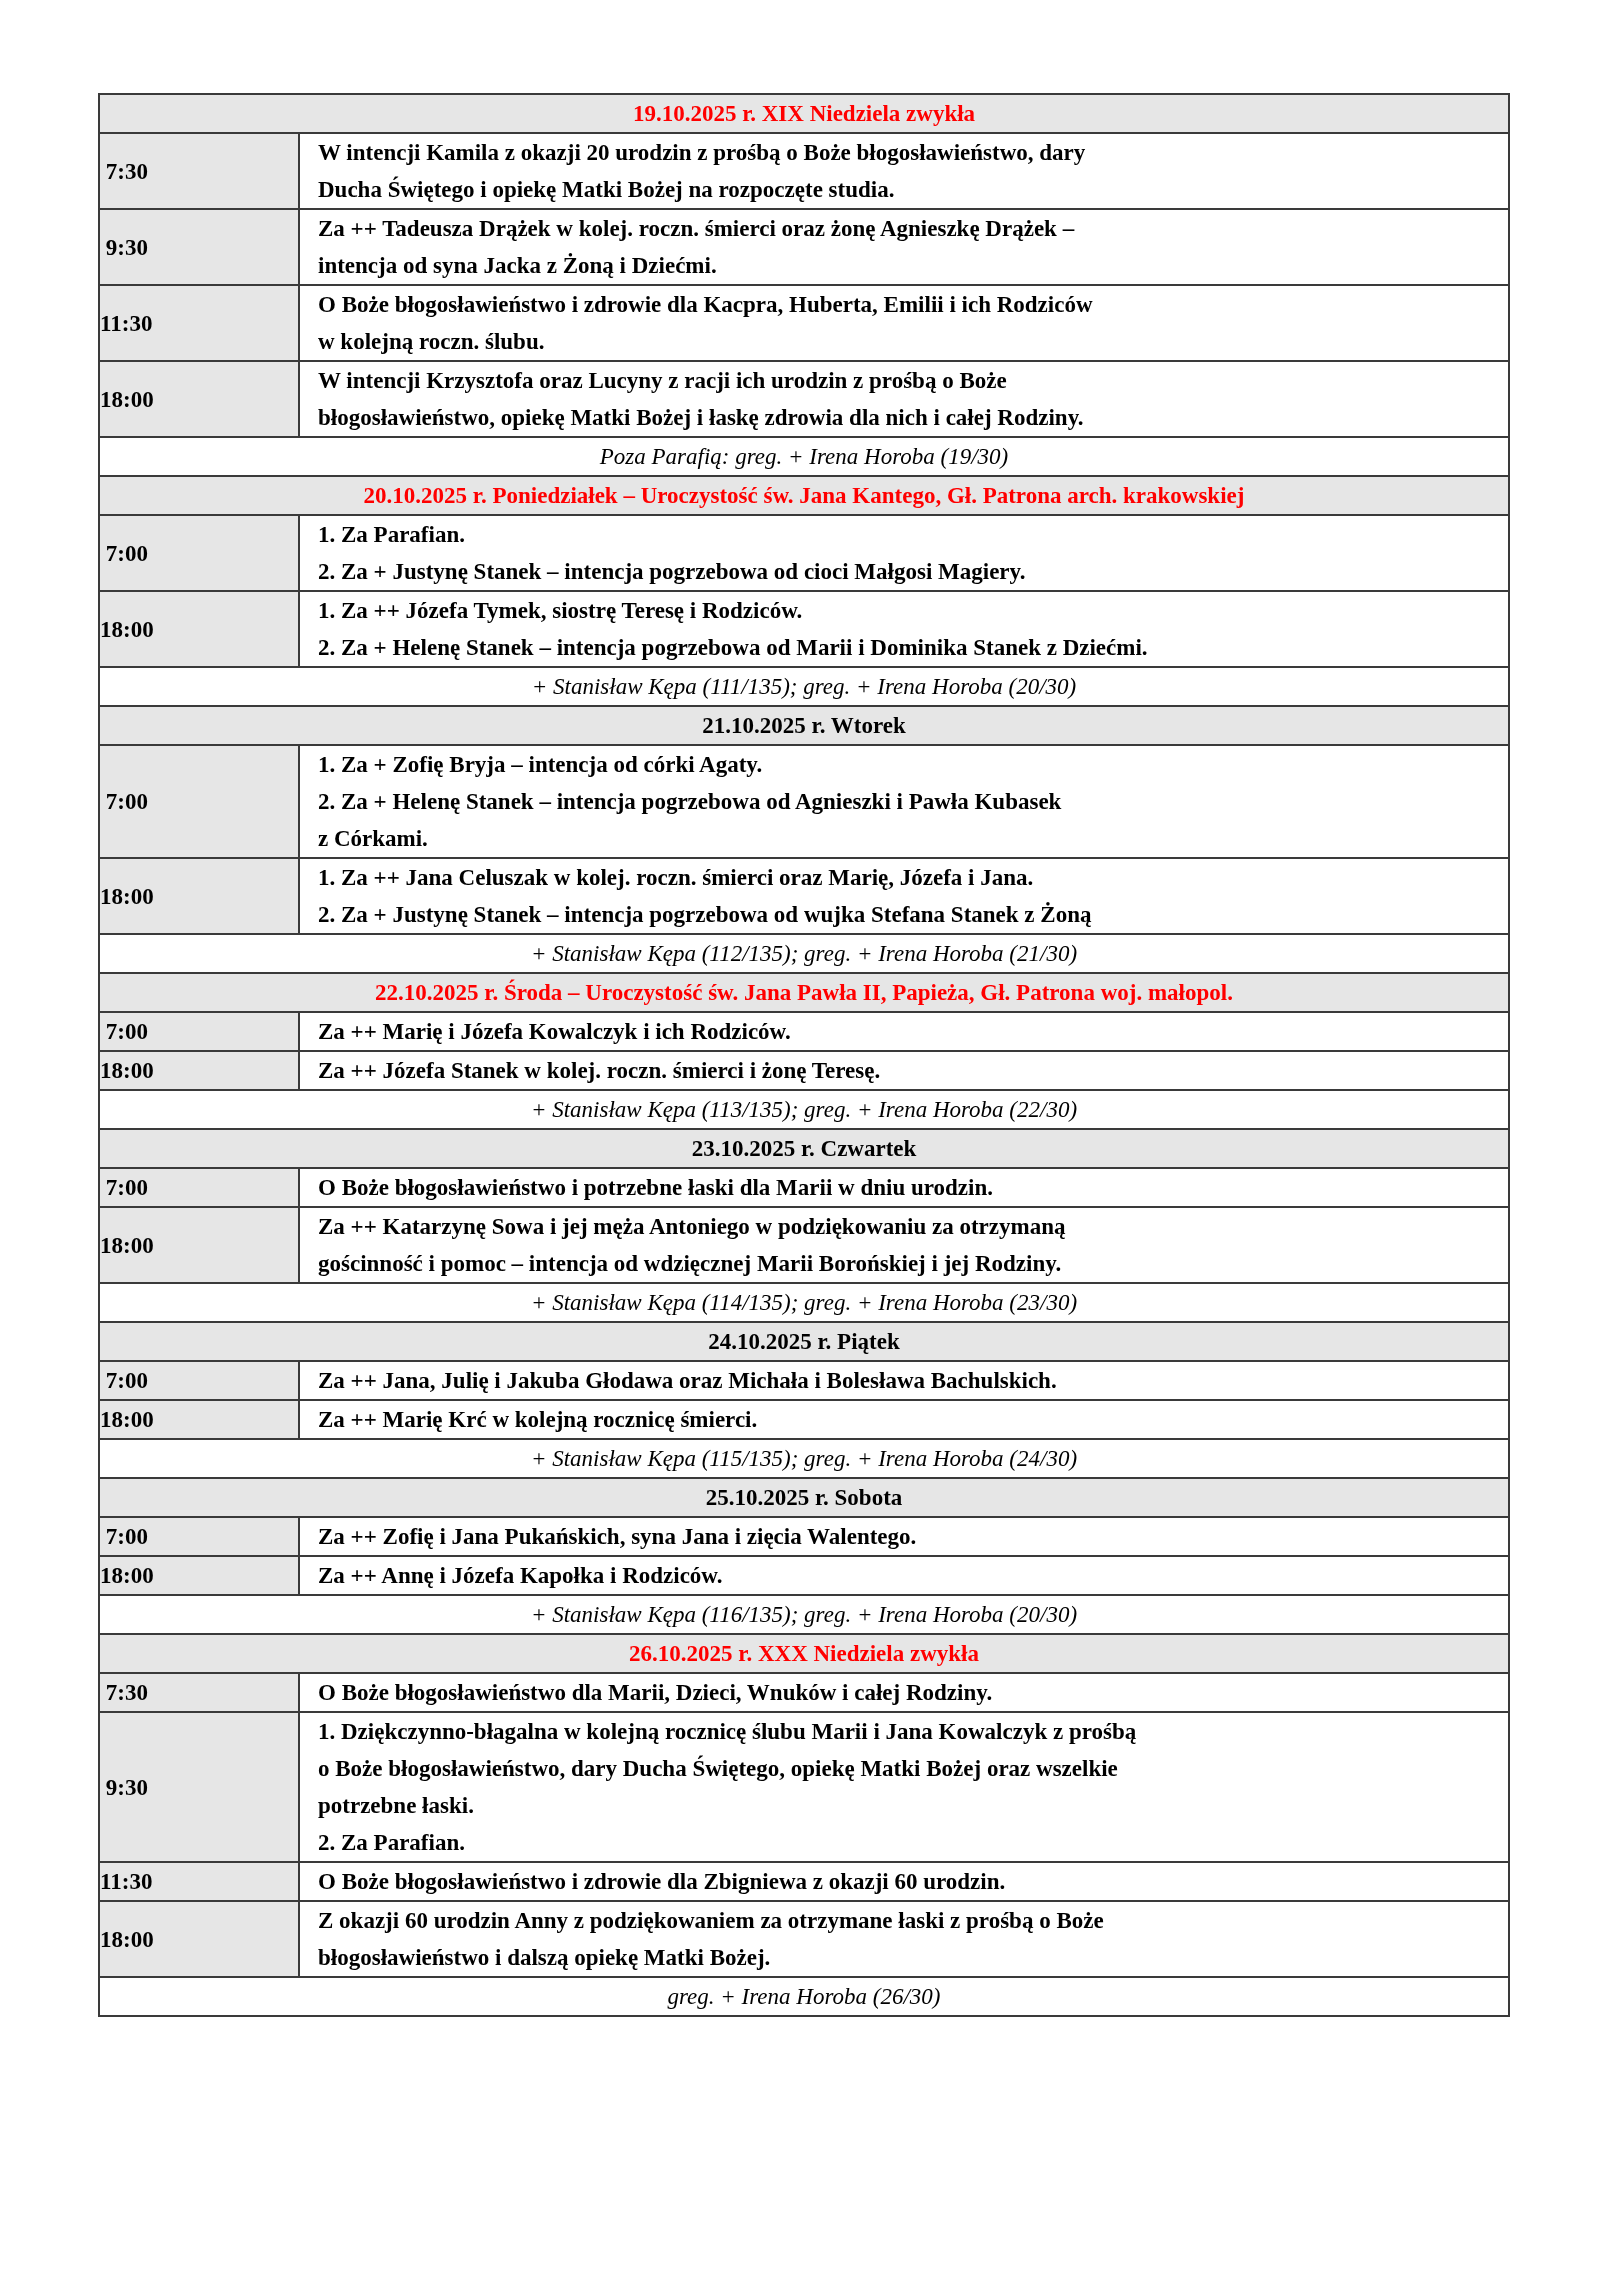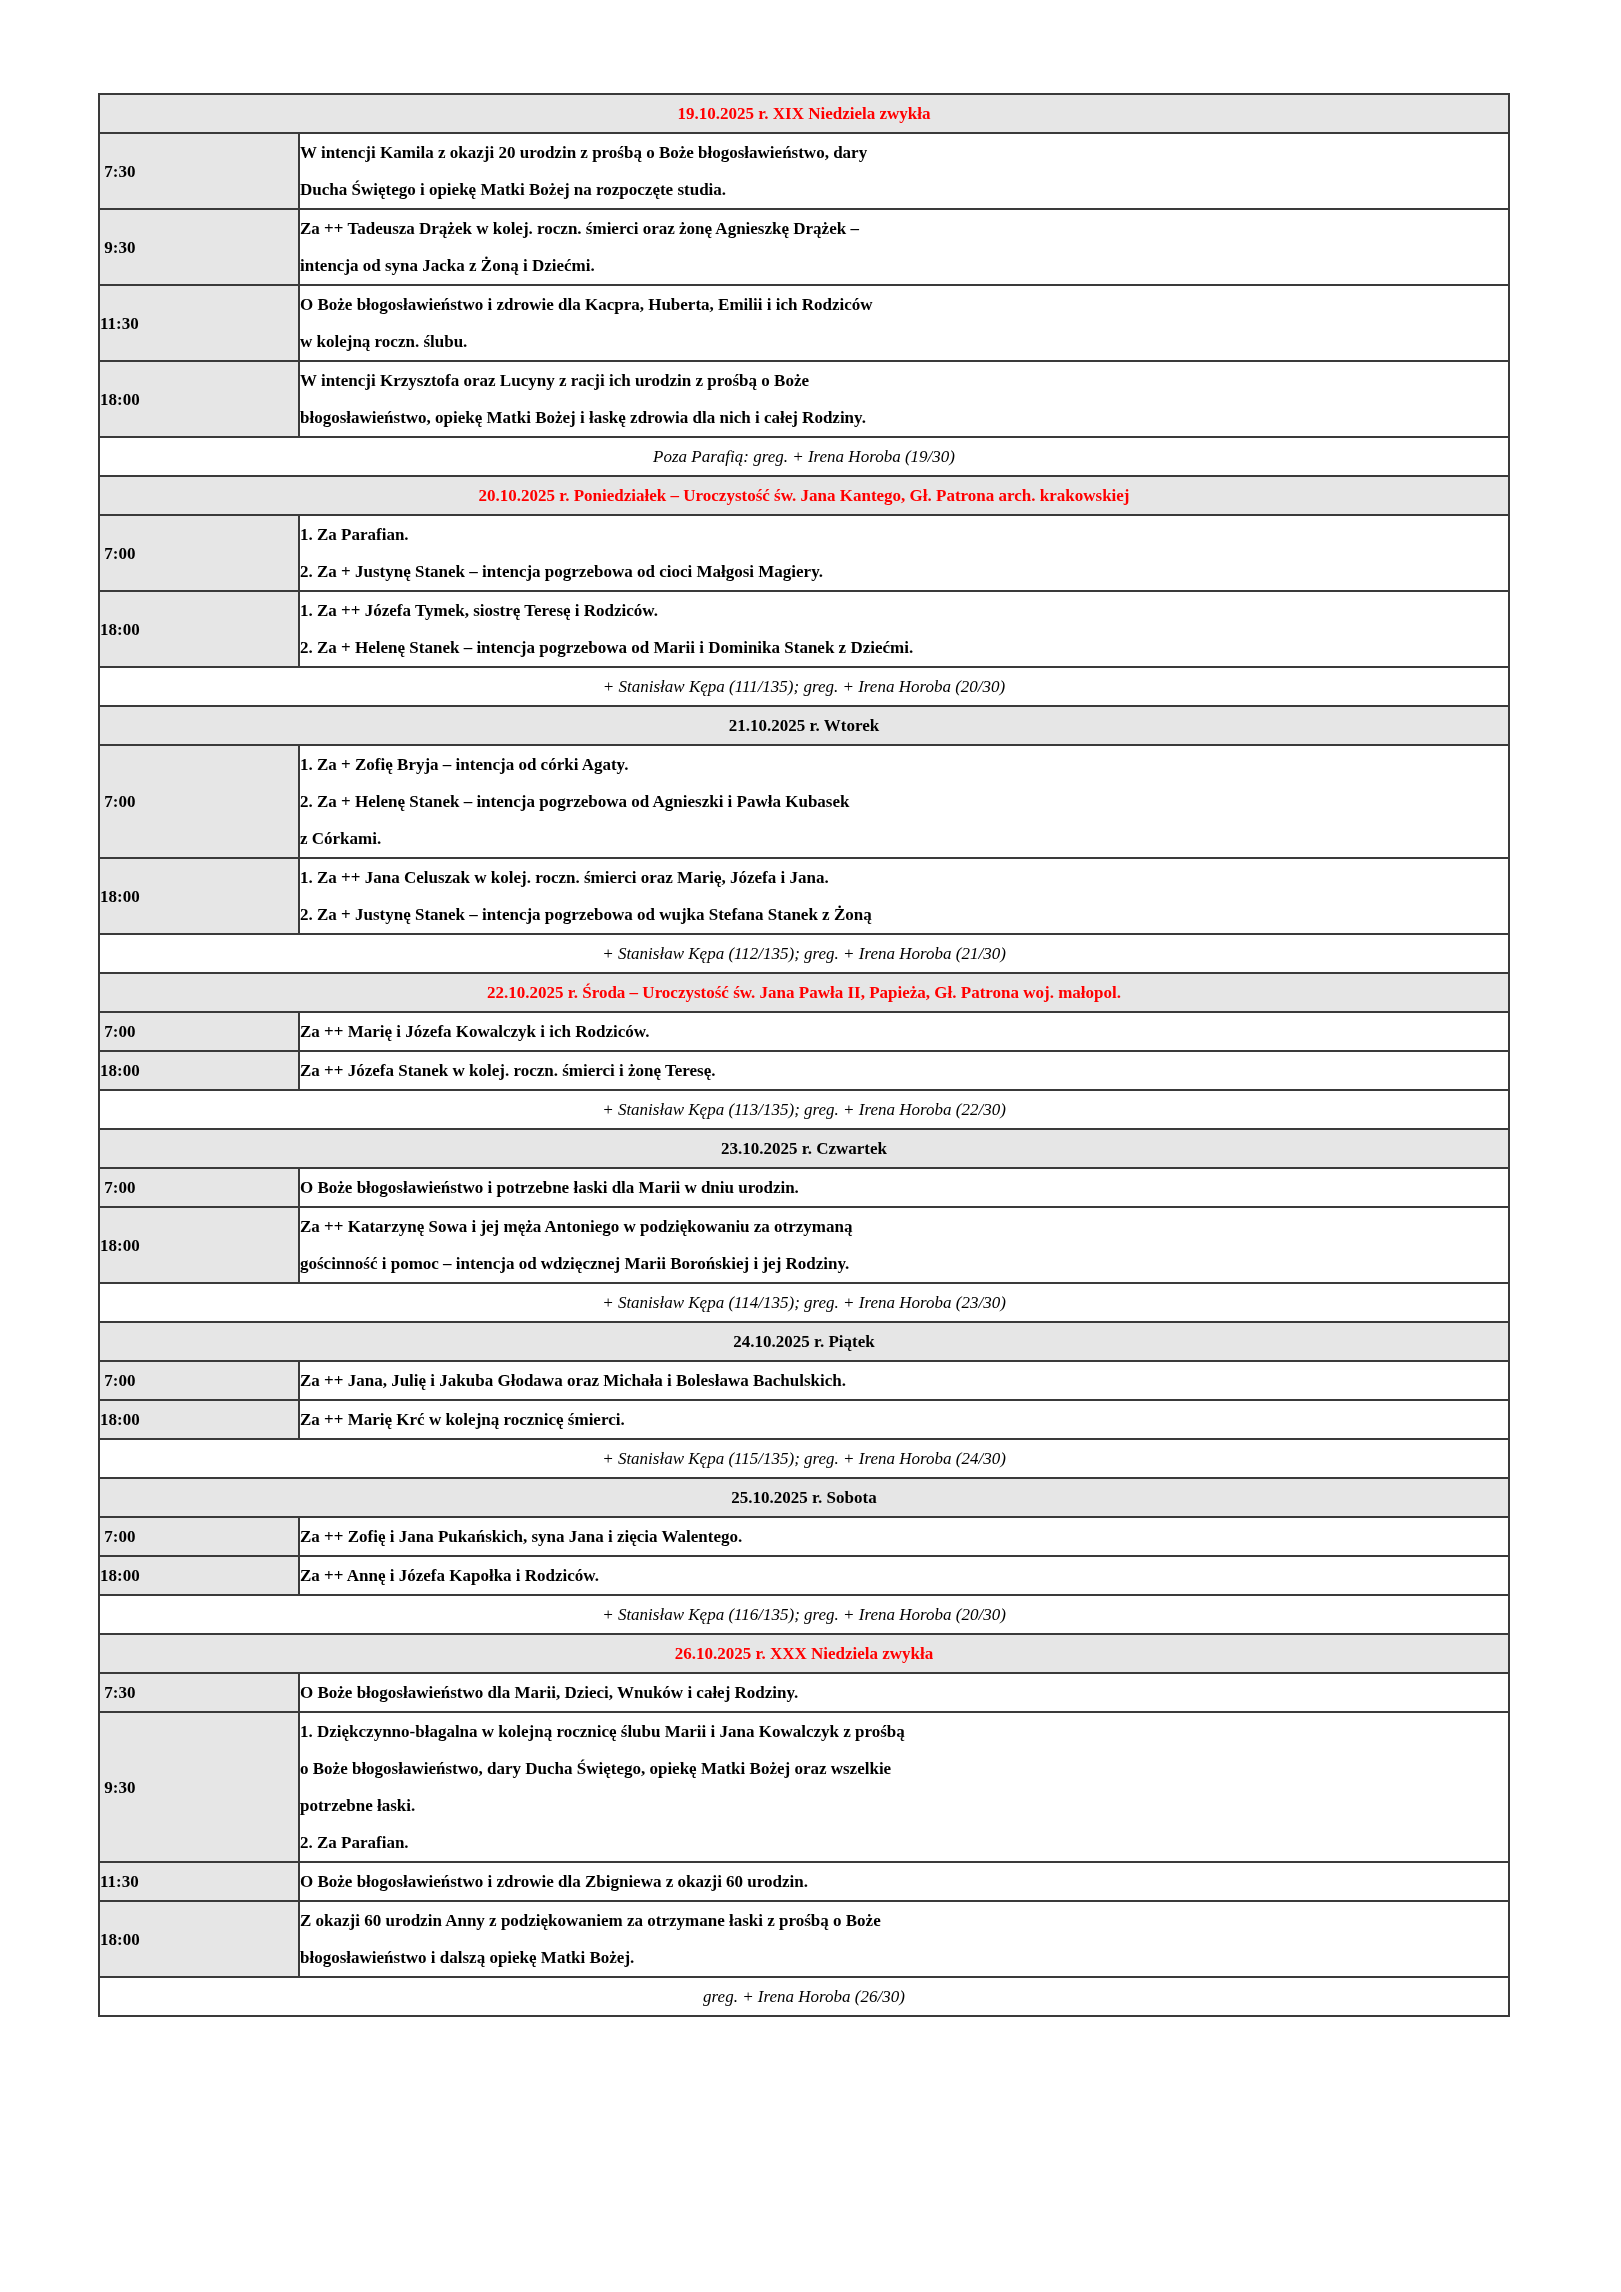--- a/index.html
+++ b/index.html
@@ -24,21 +24,21 @@
   table.intentions {
     width: 100%;
     border-collapse: collapse;
     table-layout: fixed;
     border: 2.9px solid #3a3a3a;
   }
   table.intentions td {
     border: 2px solid #3a3a3a;
     padding: 0;
     vertical-align: middle;
-    font-size: 17px;
+    font-size: 23px;
     line-height: 37px;
   }
   col.c-time { width: 200px; }
   col.c-text { width: auto; }
   td.day-header {
     background: #e6e6e6;
     text-align: center;
     font-weight: bold;
     white-space: nowrap;
   }
@@ -52,20 +52,21 @@
     margin-top: 36px;
   }
   td.text {
     font-weight: bold;
     padding-left: 13.7px;
     padding-right: 3.9px;
   }
   td.text .line {
     display: block;
     white-space: nowrap;
+    padding-left: 18px;
   }
   td.note {
     font-style: italic;
     font-weight: normal;
     padding-left: 13.7px;
     white-space: nowrap;
     text-align: center;
   }
 </style>
 </head>

